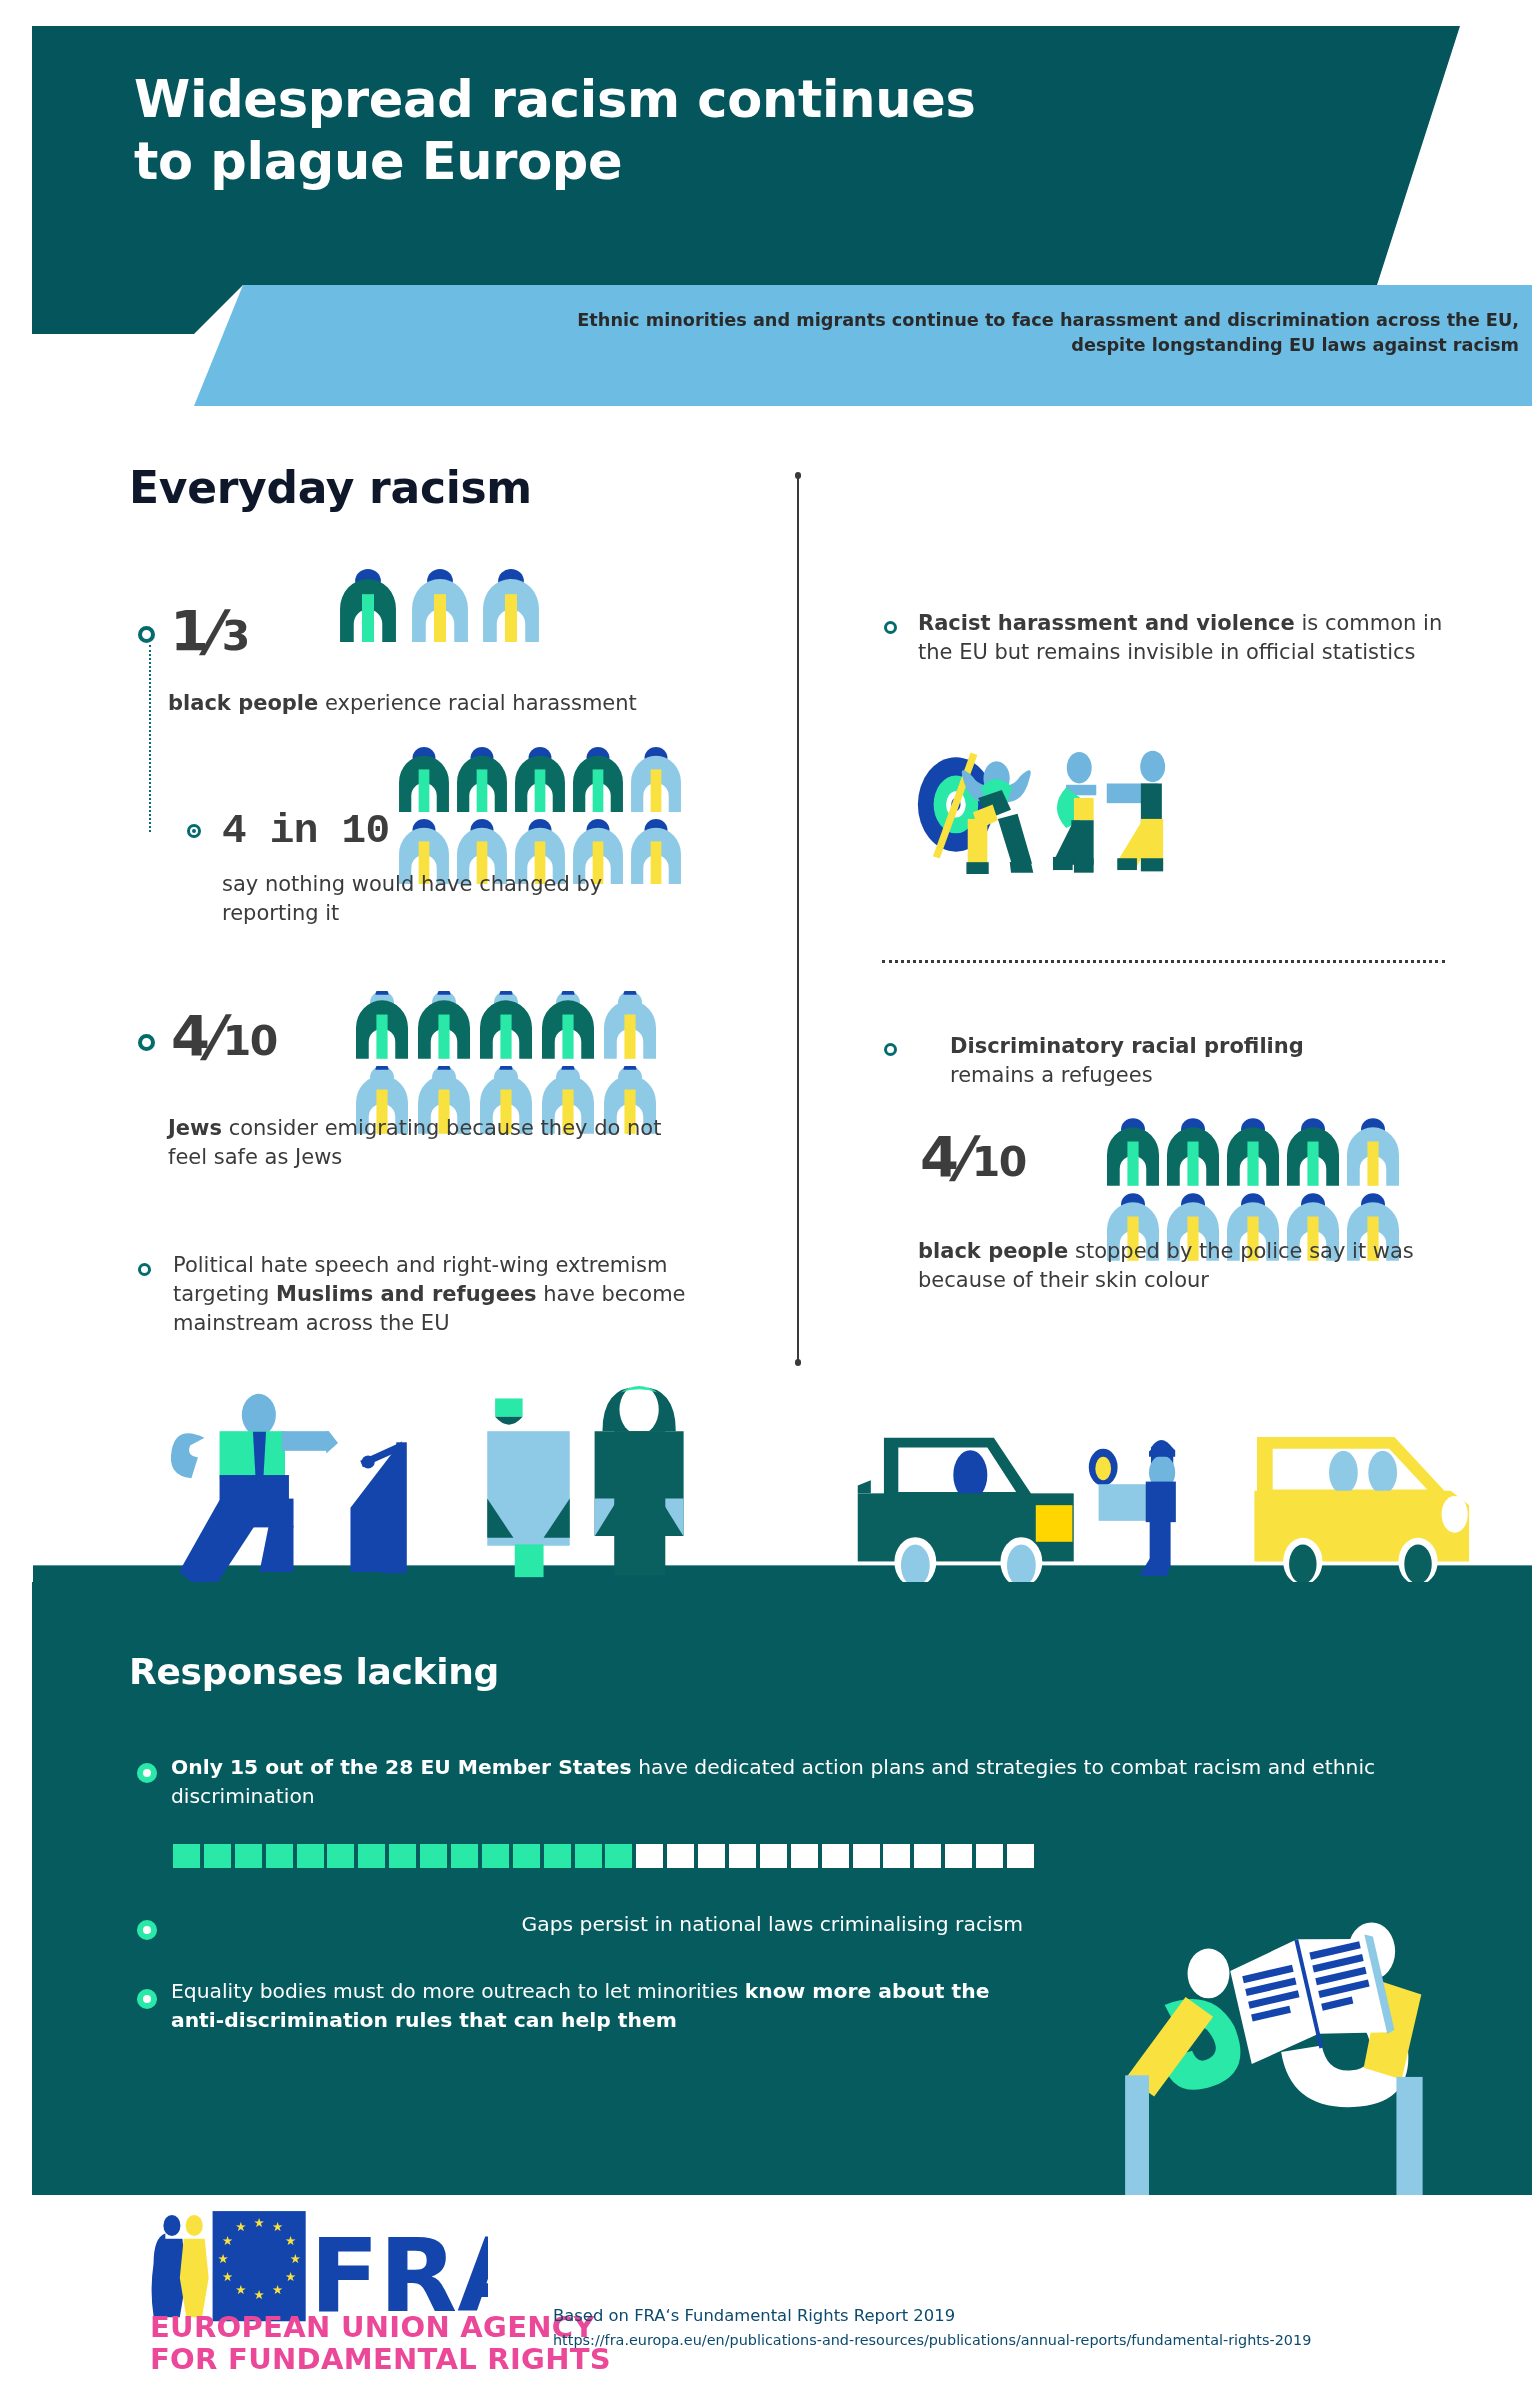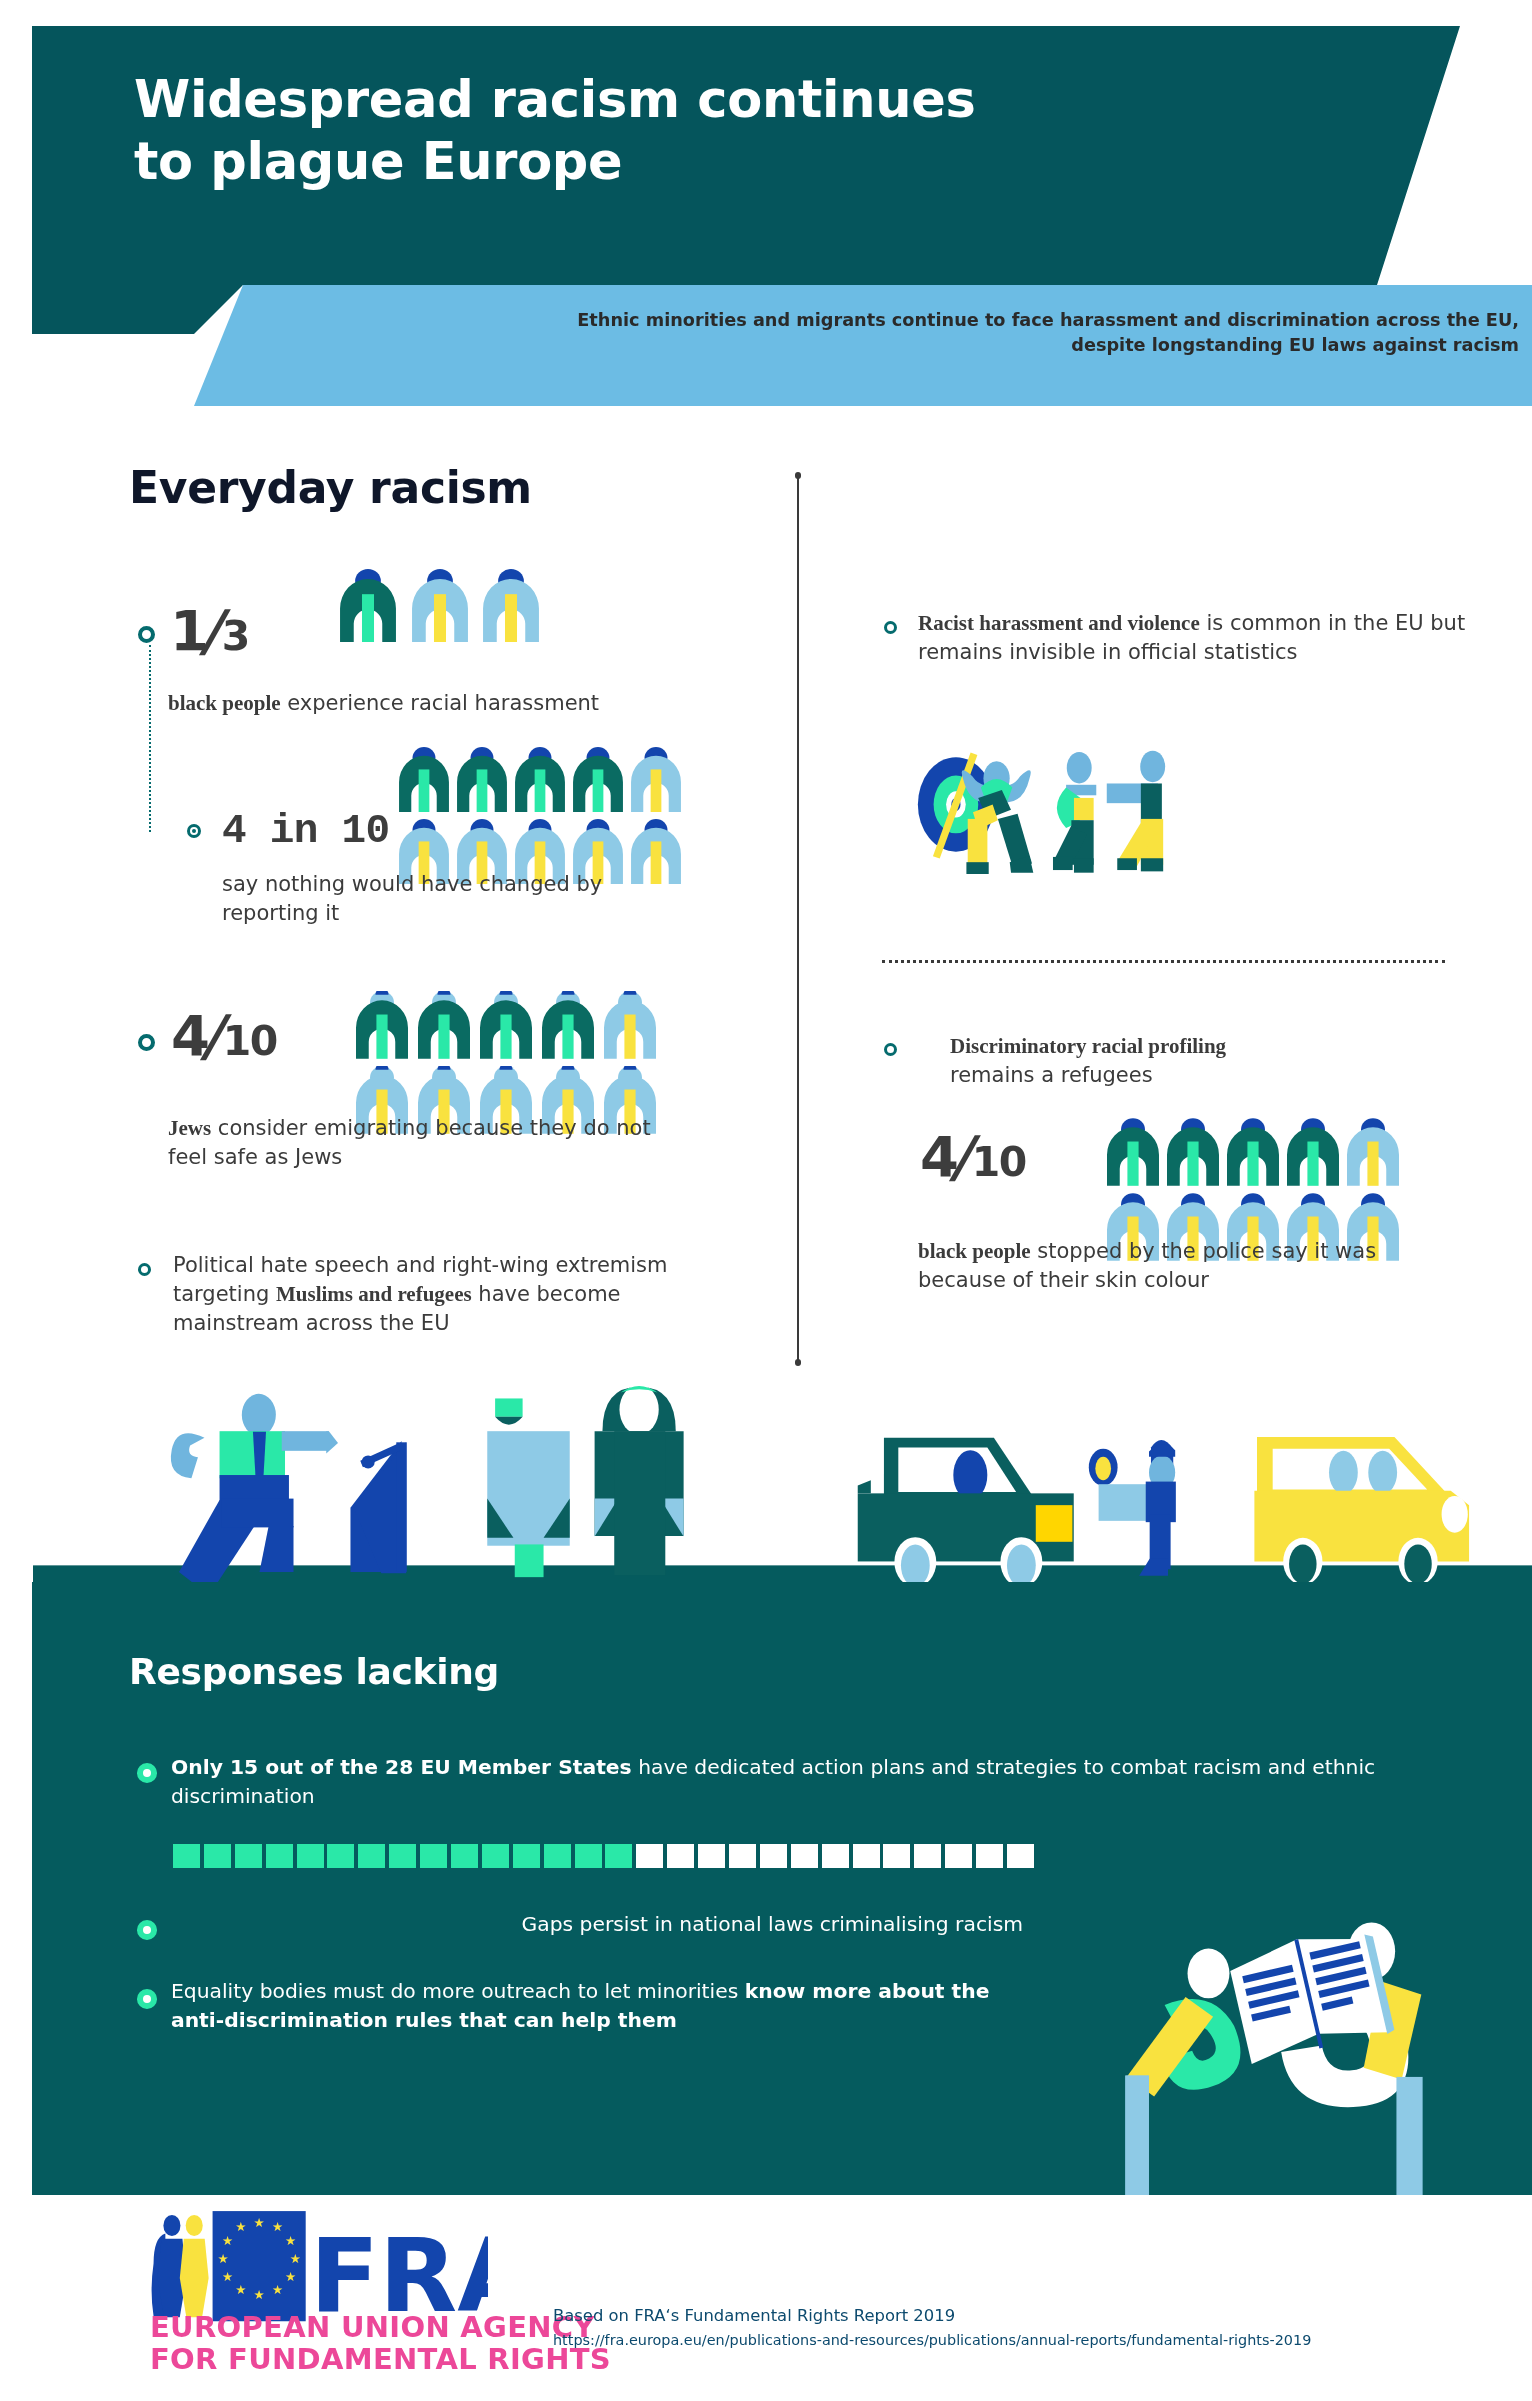--- a/index.html
+++ b/index.html
@@ -143,21 +143,21 @@
   }
 
   
   .body-txt {
     position: absolute;
     color: #3b3b3b;
     font-family: "DejaVu Sans", sans-serif;
     font-size: 21px;
     line-height: 1.38;
   }
-  .body-txt b { font-weight: bold; font-family: Liberation Serif, serif; }
+  .body-txt b { font-weight: bold; }
 
   
   .people-row { position: absolute; display: flex; }
   .people-grid {
     position: absolute;
     display: grid;
     grid-auto-flow: row;
   }
   .fig { position: relative; }
   .fig svg { display: block; }

